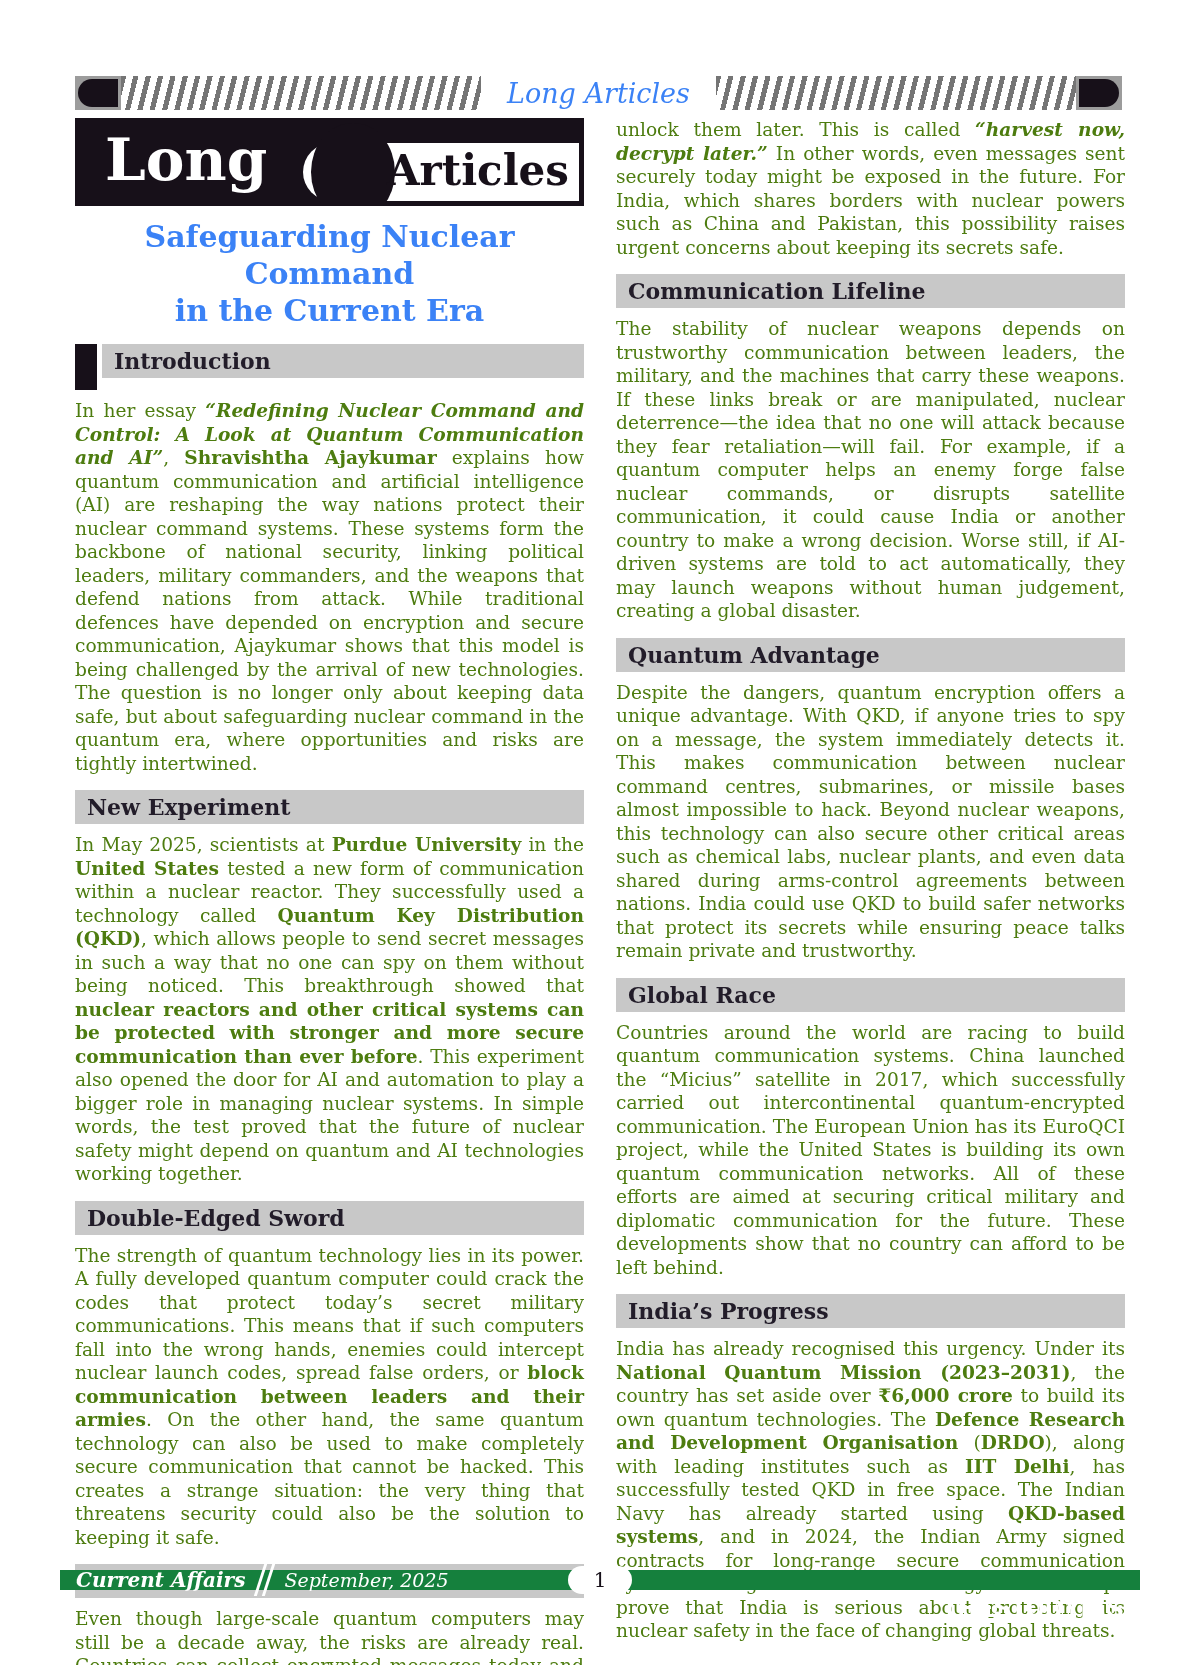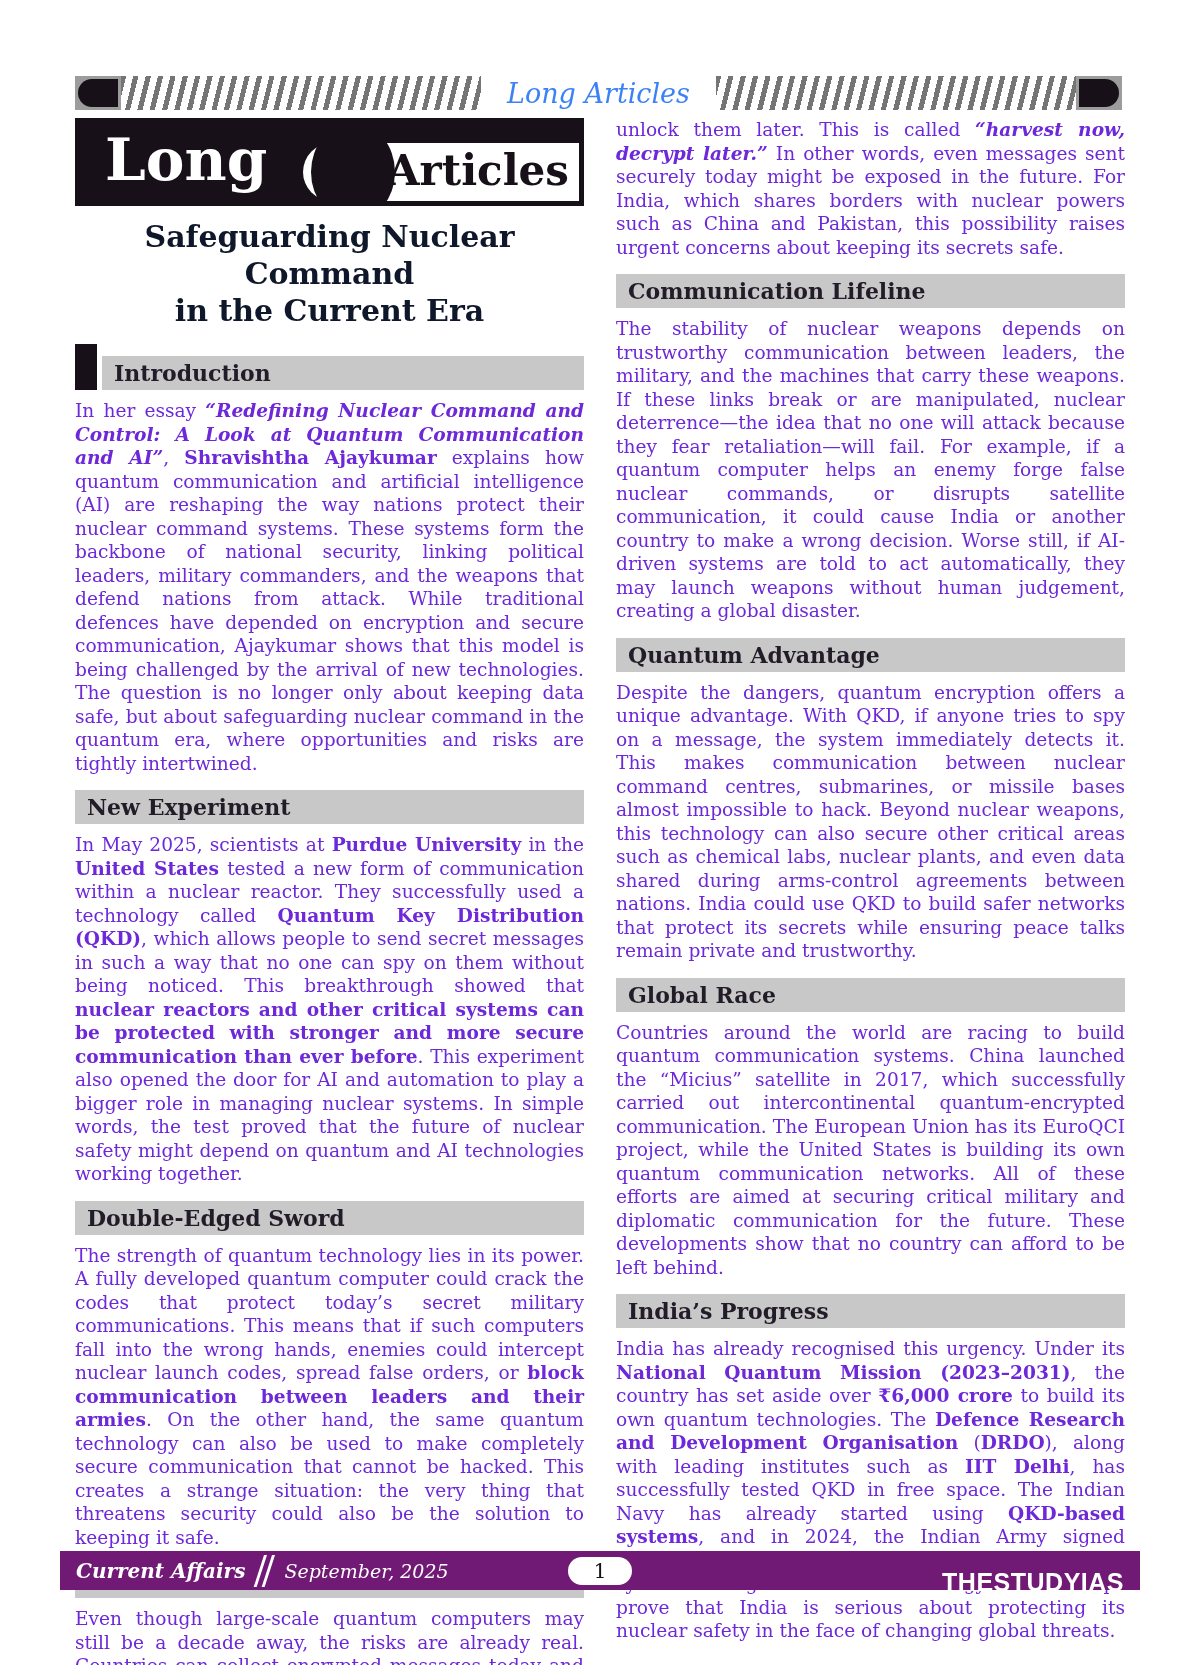--- a/index.html
+++ b/index.html
@@ -27,36 +27,36 @@
         color:#ffffff;font-weight:bold;font-size:58px;line-height:1;}
   .logo-white{position:absolute;left:228px;right:5px;top:5px;bottom:5px;background:#ffffff;
         border-radius:52px 0 0 52px;margin-top:20px;}
   .logo-white::before{content:"";position:absolute;left:8px;top:-20px;bottom:-20px;width:84px;
         background:#171019;border-radius:50%;}
   .logo-word2{position:absolute;left:74px;right:0;top:50%;transform:translateY(-52%);
         text-align:center;color:#171019;font-weight:bold;font-size:42px;line-height:1;}
 
   
   .article-title{margin:0 0 14px;text-align:center;font-size:30px;line-height:37px;
-        font-weight:bold;color:#0f172a;}
+        font-weight:bold;color:#3b82f6;}
   .section-heading{margin:15px 0 9px;}
   .hbar{background:#c8c8c8;height:34px;display:flex;align-items:center;padding-left:12px;
         font-weight:bold;font-size:22px;color:#221c29;}
-  .with-marker{display:flex;align-items:flex-end;}
+  .with-marker{display:flex;align-items:flex-start;}
   .with-marker .marker{width:22px;height:46px;background:#171019;margin-right:5px;flex:none;}
   .with-marker .hbar{flex:1;}
-  p.body{margin:0 0 10px;font-size:18.6px;line-height:23.5px;text-align:justify;color:#6d28d9;}
+  p.body{margin:0 0 10px;font-size:18.6px;line-height:23.5px;text-align:justify;color:#4d7c0f;}
   p.body:last-child{margin-bottom:0;}
   .justify-last{text-align-last:justify;}
   .b{font-weight:bold;}
   .i{font-style:italic;}
 
   
-  .footer{position:absolute;left:60px;right:60px;bottom:75px;height:39px;background:#701a75;
-        color:#ffffff;display:flex;align-items:center;}
+  .footer{position:absolute;left:60px;right:60px;bottom:75px;height:20px;background:#15803d;
+        color:#ffffff;display:flex;align-items:flex-start;}
   .footer-left{display:flex;align-items:center;height:100%;padding-left:16px;}
   .footer-pub{font-style:italic;font-weight:bold;font-size:20px;}
   .footer-slashes{display:flex;gap:5px;margin:0 14px;height:100%;align-items:center;transform:skewX(-18deg);}
   .footer-slashes i{display:block;width:3px;height:32px;background:#ffffff;}
   .footer-issue{font-style:italic;font-weight:normal;font-size:19px;}
   .page-pill{position:absolute;left:50%;top:50%;transform:translate(-50%,-50%);
         width:64px;height:28px;background:#ffffff;border-radius:14px;display:flex;
         align-items:center;justify-content:center;color:#171019;font-size:20px;}
   .footer-brand{margin-left:auto;padding-right:16px;font-family:"Liberation Sans", sans-serif;
         font-weight:bold;font-size:25px;letter-spacing:0.5px;margin-top:24px;}

